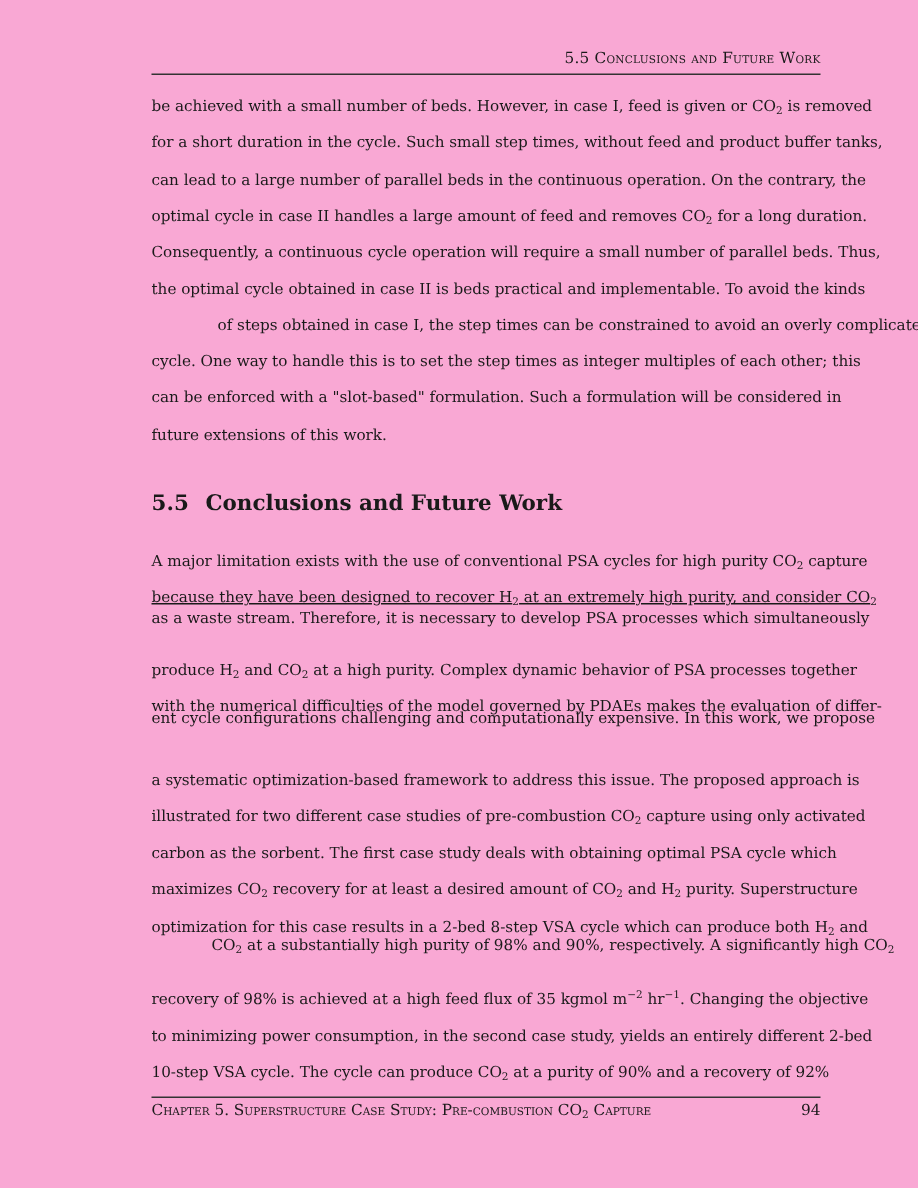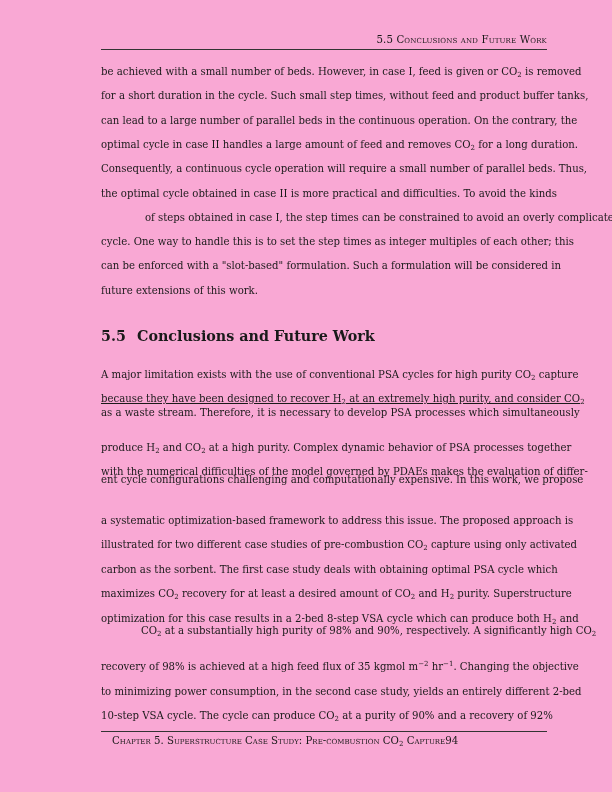--- a/index.html
+++ b/index.html
@@ -13,38 +13,38 @@
   .rule.top { top: 49px; }
   .rule.bottom { top: 731px; }
   .line { position: absolute; left: 101px; width: 446px; font-size: 10.15px;
           white-space: nowrap; text-align: justify; text-align-last: justify; line-height: 12px; }
   .line.last { text-align-last: left; }
   sub { font-size: 7px; vertical-align: -2px; line-height: 0; }
   sup { font-size: 7px; vertical-align: 4px; line-height: 0; }
   .section-heading { position: absolute; left: 101px; top: 328px; font-size: 14.3px; font-weight: bold;
                      font-family: "DejaVu Serif", "Liberation Serif", serif; }
   .section-heading .num { display: inline-block; width: 36px; }
-  .footer { position: absolute; left: 112px; width: 446px; top: 735px; font-size: 10.2px;
-            display: flex; }
+  .footer { position: absolute; left: 101px; width: 446px; top: 735px; font-size: 10.2px;
+            display: flex; justify-content: space-between; }
 </style>
 </head>
 <body>
 
 <div class="page">
 
   <div class="running-head sc">5.5 Conclusions and Future Work</div>
   <div class="rule top"></div>
 
   <div id="para1">
       <div class="line" style="top: 66px;">be achieved with a small number of beds. However, in case I, feed is given or CO<sub>2</sub> is removed</div>
       <div class="line" style="top: 90.3px;">for a short duration in the cycle. Such small step times, without feed and product buffer tanks,</div>
       <div class="line" style="top: 114.6px;">can lead to a large number of parallel beds in the continuous operation. On the contrary, the</div>
       <div class="line" style="top: 138.9px;">optimal cycle in case II handles a large amount of feed and removes CO<sub>2</sub> for a long duration.</div>
       <div class="line" style="top: 163.2px;">Consequently, a continuous cycle operation will require a small number of parallel beds. Thus,</div>
-      <div class="line" style="top: 187.5px;">the optimal cycle obtained in case II is more practical and difficulties. To avoid the kinds</div>
+      <div class="line" style="top: 187.5px;">the optimal cycle obtained in case II is beds practical and implementable. To avoid the kinds</div>
       <div class="line" style="top: 211.8px; margin-left: 44px;">of steps obtained in case I, the step times can be constrained to avoid an overly complicated</div>
       <div class="line" style="top: 236.1px;">cycle. One way to handle this is to set the step times as integer multiples of each other; this</div>
       <div class="line" style="top: 260.4px;">can be enforced with a "slot-based" formulation. Such a formulation will be considered in</div>
       <div class="line last" style="top: 284.7px;">future extensions of this work.</div>
     </div>
 
   <div class="section-heading">
     <span class="num">5.5</span><span>Conclusions and Future Work</span>
   </div>
 

